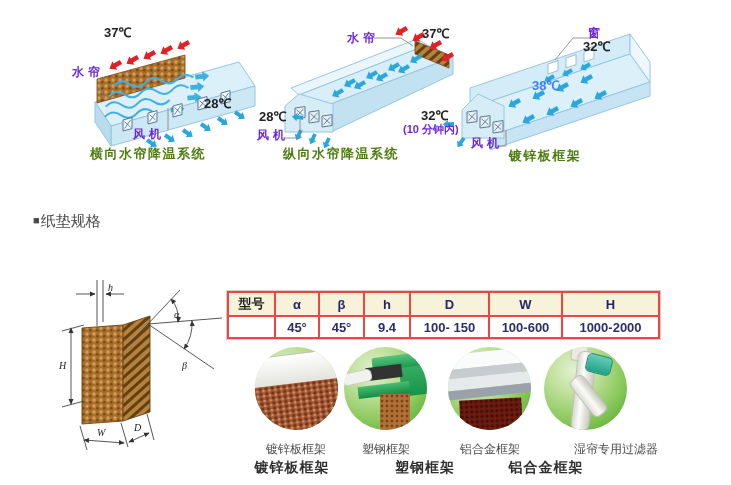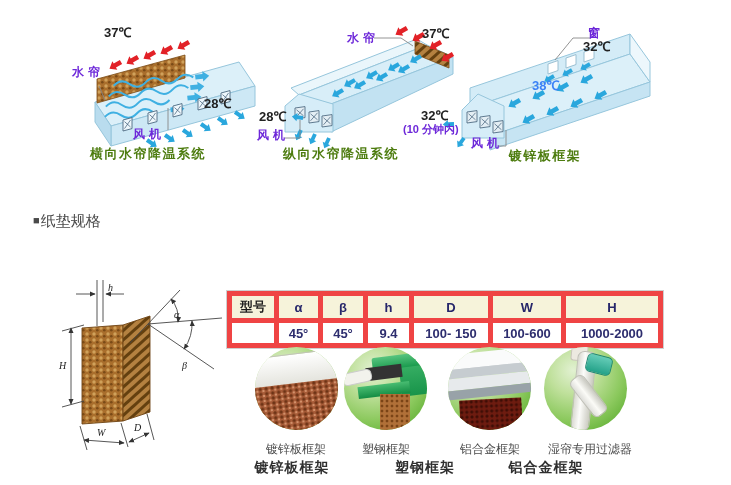--- a/index.html
+++ b/index.html
@@ -10,21 +10,21 @@
   .sp{letter-spacing:4px;}
   .tmp{font-size:13px;color:#222;}
   .blue{color:#3b82f6;text-align:right;}
   .note{font-size:11px;}
   .cap{position:absolute;font-weight:bold;font-size:13px;color:#4d7c0f;letter-spacing:1.5px;
        width:150px;text-align:center;white-space:nowrap;}
   .heading{position:absolute;left:33px;top:212px;font-size:15px;color:#4a4a4a;white-space:nowrap;}
   .heading .bullet{font-size:11px;vertical-align:2px;margin-right:1px;}
   table.spec{position:absolute;left:227px;top:291px;border-collapse:collapse;table-layout:fixed;
              border:2px solid #3f3f3f;outline:1px solid #cfcfcf;font-size:13px;}
-  table.spec th,table.spec td{border:5px solid #ef4444;text-align:center;padding:0;overflow:hidden;}
+  table.spec th,table.spec td{border:2px solid #ef4444;text-align:center;padding:0;overflow:hidden;}
   table.spec th{background:#f6f3da;color:#26266a;height:22px;font-weight:bold;}
   table.spec th.model{color:#1e1e1e;}
   table.spec td{background:#ffffff;color:#2d2d6e;height:20px;font-weight:bold;}
   .pcir{position:absolute;width:83px;height:83px;border-radius:50%;overflow:hidden;
         background:radial-gradient(circle at 35% 28%, #e2f1d2 0%, #bfe09b 30%, #8cc95e 62%, #64b238 85%, #55a42e 100%);}
   .art{position:absolute;left:0;top:0;right:0;bottom:0;}
   .art div{position:absolute;}
   .plabel{position:absolute;width:120px;text-align:center;font-size:12px;color:#4a4a4a;white-space:nowrap;}
   .fcap{position:absolute;width:150px;text-align:center;font-size:14px;font-weight:bold;color:#2f2f2f;
         letter-spacing:1px;white-space:nowrap;}
@@ -336,19 +336,19 @@
       <div style="left:27px;top:-2px;width:15px;height:14px;background:#ece9e0;border:1px solid #c9c5ba;border-radius:3px;transform:rotate(6deg)"></div>
       <div style="left:30px;top:4px;width:17px;height:78px;background:linear-gradient(90deg,#d8d8d0,#fcfcfa 40%,#cacac0);border:1px solid #c0c0b8;border-radius:7px;transform:rotate(6deg)"></div>
       <div style="left:36px;top:26px;width:15px;height:44px;background:linear-gradient(90deg,#dededa,#fbfbf7 45%,#c8c8c0);border:1px solid #c0c0b8;border-radius:6px;transform:rotate(-38deg)"></div>
       <div style="left:42px;top:8px;width:24px;height:17px;background:linear-gradient(#66cdb8,#23a188);border:1px solid #1d8a74;border-radius:5px;transform:rotate(14deg)"></div>
     </div>
   </div>
 
   <div class="plabel" style="left:236px;top:441px">镀锌板框架</div>
   <div class="plabel" style="left:326px;top:441px">塑钢框架</div>
   <div class="plabel" style="left:430px;top:441px">铝合金框架</div>
-  <div class="plabel" style="left:530px;top:441px">湿帘专用过滤器</div>
+  <div class="plabel" style="left:556px;top:441px">湿帘专用过滤器</div>
 
   <div class="fcap" style="left:217px;top:459px">镀锌板框架</div>
   <div class="fcap" style="left:350px;top:459px">塑钢框架</div>
   <div class="fcap" style="left:471px;top:459px">铝合金框架</div>
 
 </div>
 
 </body></html>

